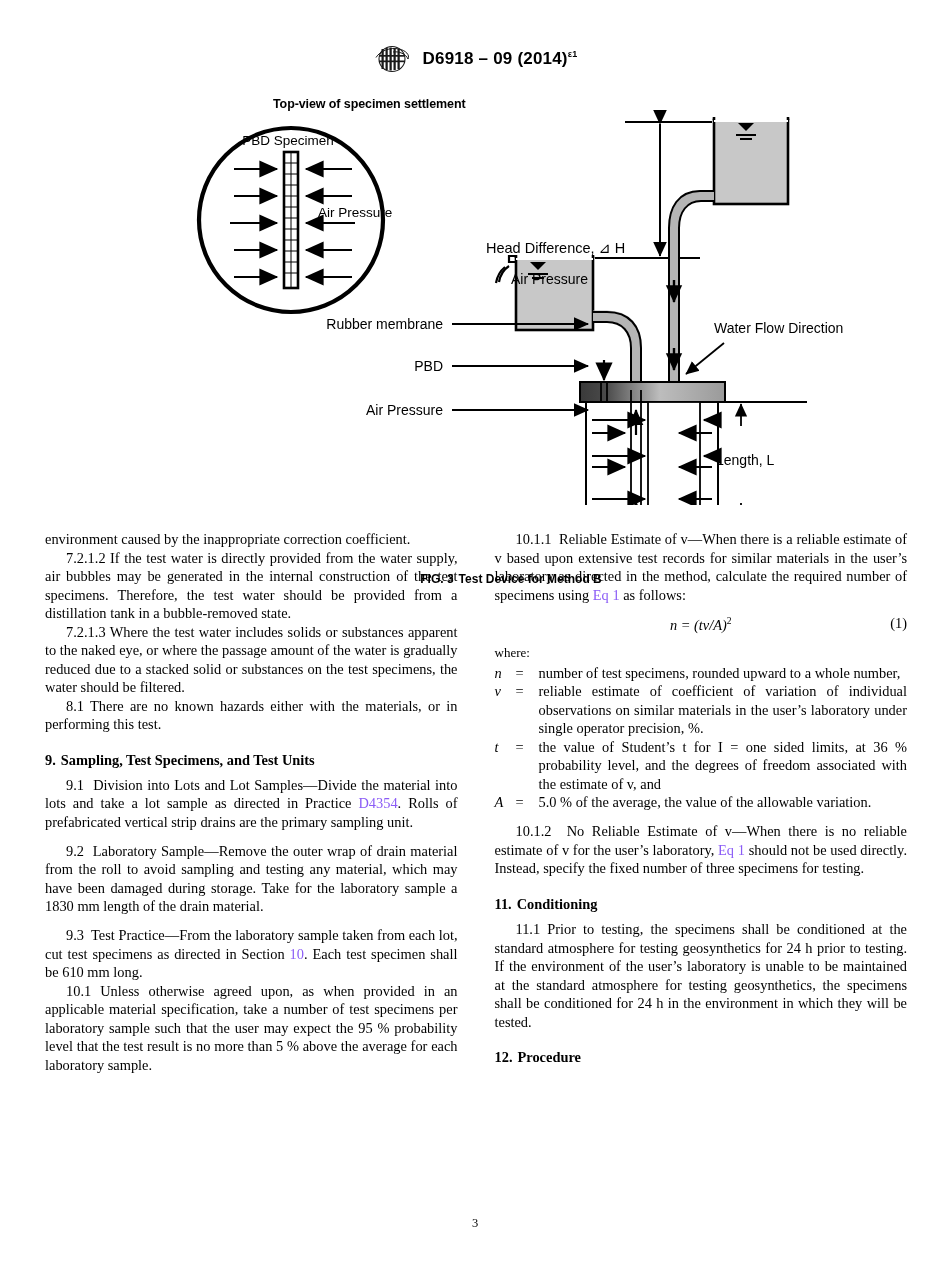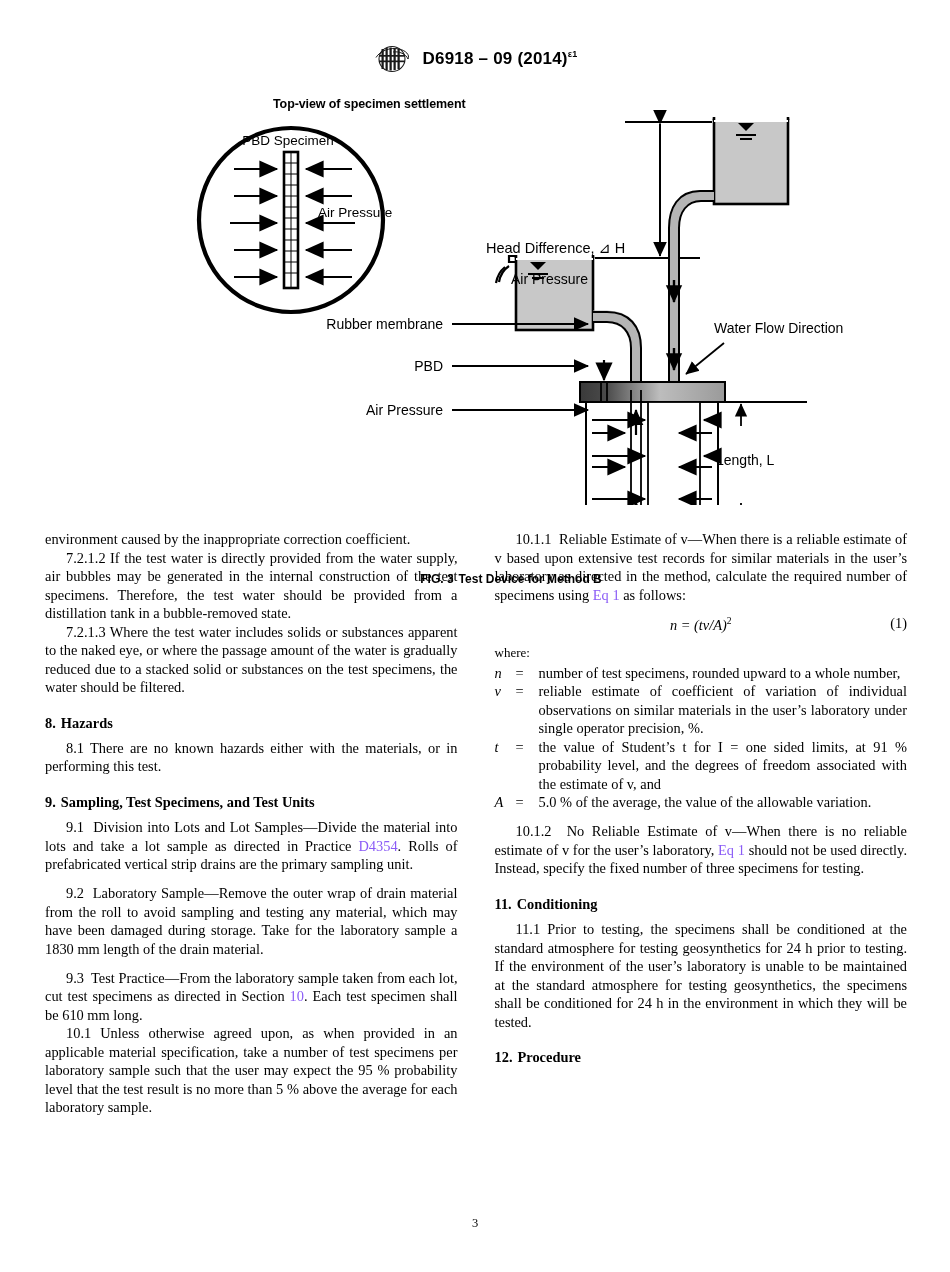--- a/index.html
+++ b/index.html
@@ -420,23 +420,20 @@
 <div class="columns">
 
   <div class="col">
 
     <p class="para">environment caused by the inappropriate correction coefficient.</p>
 
     <p class="para indent">7.2.1.2  If the test water is directly provided from the water supply, air bubbles may be generated in the internal construction of the test specimens. Therefore, the test water should be provided from a distillation tank in a bubble-removed state.</p>
 
     <p class="para indent">7.2.1.3  Where the test water includes solids or substances apparent to the naked eye, or where the passage amount of the water is gradually reduced due to a stacked solid or substances on the test specimens, the water should be filtered.</p>
 
-    <div class="sec-head">
-      <span class="sn">8.</span><span>Hazards</span>
-    </div>
 
     <p class="para indent">8.1  There are no known hazards either with the materials, or in performing this test.</p>
 
     <div class="sec-head">
       <span class="sn">9.</span><span>Sampling, Test Specimens, and Test Units</span>
     </div>
 
     <p class="para indent"><span>9.1</span>&nbsp; <span class="ital">Division into Lots and Lot Samples</span><span>—Divide the material into lots and take a lot sample as directed in Practice </span><span class="lnk">D4354</span><span>. Rolls of prefabricated vertical strip drains are the primary sampling unit.</span></p>
 
     <p class="para indent gap"><span>9.2</span>&nbsp; <span class="ital">Laboratory Sample</span><span>—Remove the outer wrap of drain material from the roll to avoid sampling and testing any material, which may have been damaged during storage. Take for the laboratory sample a 1830 mm length of the drain material.</span></p>
@@ -465,21 +462,21 @@
         <div class="defdesc">number of test specimens, rounded upward to a whole number,</div>
       </div>
       <div class="defrow">
         <div class="defsym">v</div>
         <div class="defeq">=</div>
         <div class="defdesc">reliable estimate of coefficient of variation of individual observations on similar materials in the user’s laboratory under single operator precision, %.</div>
       </div>
       <div class="defrow">
         <div class="defsym">t</div>
         <div class="defeq">=</div>
-        <div class="defdesc">the value of Student’s t for I = one sided limits, at 91 % probability level, and the degrees of freedom associated with the estimate of v, and</div>
+        <div class="defdesc">the value of Student’s t for I = one sided limits, at 36 % probability level, and the degrees of freedom associated with the estimate of v, and</div>
       </div>
       <div class="defrow">
         <div class="defsym">A</div>
         <div class="defeq">=</div>
         <div class="defdesc">5.0 % of the average, the value of the allowable variation.</div>
       </div>
     </div>
 
     <p class="para indent gap"><span>10.1.2</span>&nbsp; <span class="ital">No Reliable Estimate of v</span><span>—When there is no reliable estimate of </span><span class="ital">v</span><span> for the user’s laboratory, </span><span class="lnk">Eq 1</span><span> should not be used directly. Instead, specify the fixed number of three specimens for testing.</span></p>
 

